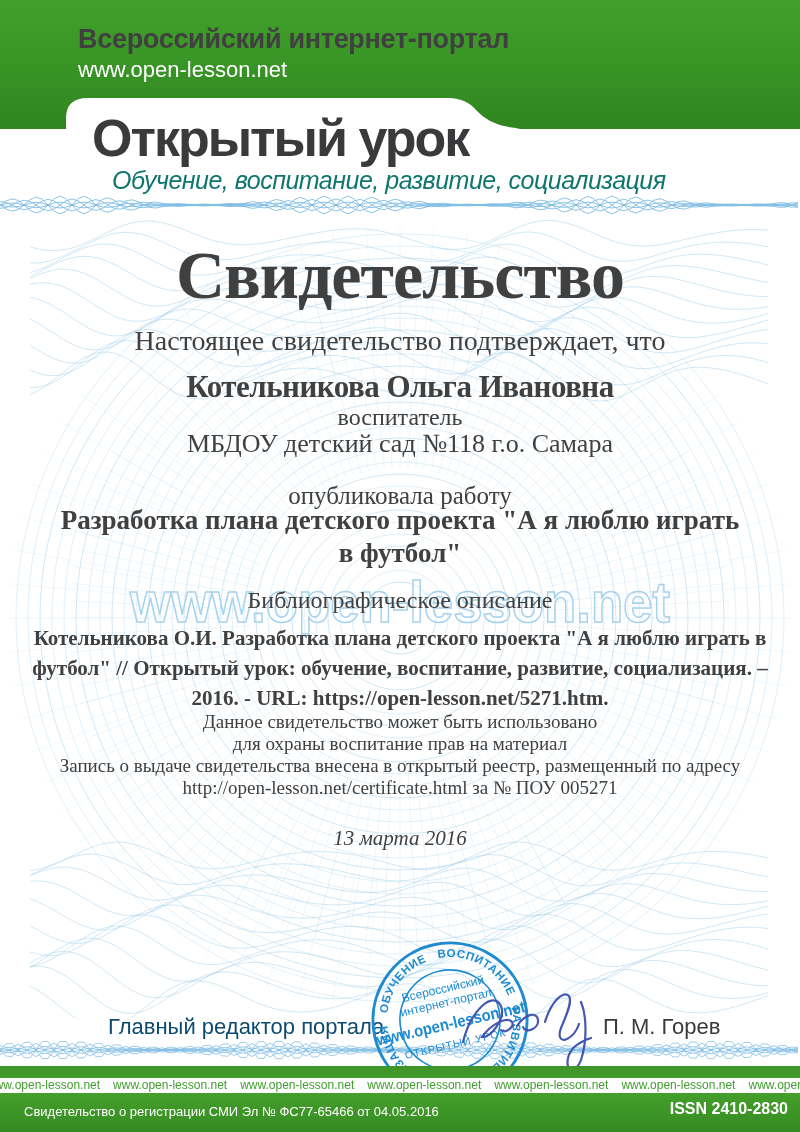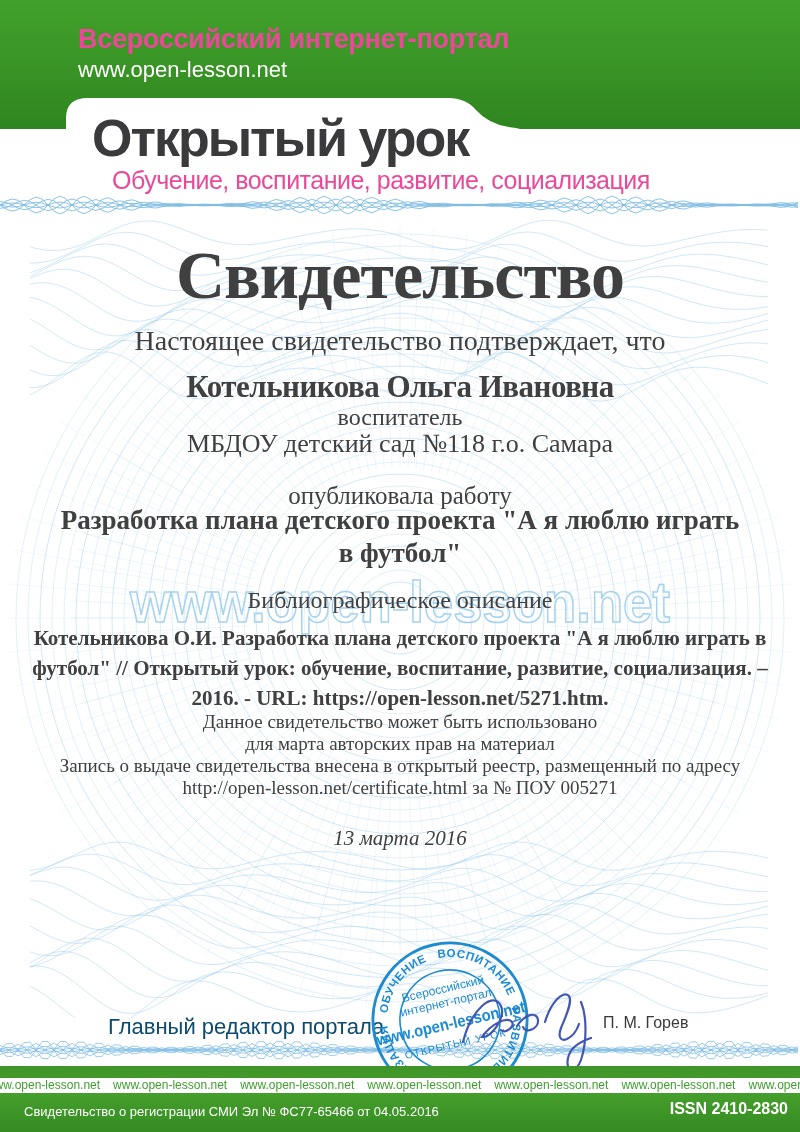--- a/index.html
+++ b/index.html
@@ -1,40 +1,40 @@
 <!DOCTYPE html>
 <html><head>
 <meta charset="utf-8">
 <style>
   html,body{margin:0;padding:0;background:#888;}
   .page{position:relative;width:800px;height:1132px;margin:0 auto;background:#ffffff;overflow:hidden;
         font-family:"Liberation Sans","DejaVu Sans",sans-serif;}
   .abs{position:absolute;}
   
   .hdr-svg{left:0;top:0;}
-  .portal-title{left:78px;top:24px;color:#ec4899;font-size:27px;font-weight:bold;letter-spacing:-.3px;}
+  .portal-title{left:78px;top:24px;color:#404040;font-size:27px;font-weight:bold;letter-spacing:-.3px;}
   .portal-url{left:78px;top:57px;color:#fff;font-size:22px;}
   .brand{left:92px;top:108px;color:#3a3a3c;font-size:52px;font-weight:bold;letter-spacing:-2px;}
-  .tagline{left:112px;top:166px;color:#ec4899;font-size:25px;letter-spacing:-.5px;}
+  .tagline{left:112px;top:166px;color:#0f766e;font-size:25px;font-style:italic;letter-spacing:-.5px;}
   
   .ser{font-family:"Liberation Serif","DejaVu Serif",serif;color:#404040;text-align:center;left:0;width:800px;}
   .cert-title{top:240px;font-size:68px;font-weight:bold;letter-spacing:-1px;line-height:70px;}
   .confirm{top:326px;font-size:28px;line-height:30px;}
   .recipient{top:370px;font-size:31px;font-weight:bold;line-height:34px;letter-spacing:-.5px;}
   .position{top:404px;font-size:24px;line-height:26px;}
   .organization{top:430px;font-size:26px;line-height:28px;}
   .action{top:466px;font-size:25px;line-height:28px;margin-top:16px;}
   .work-title{top:504px;font-size:27px;font-weight:bold;line-height:33px;}
   .bib-label{top:586px;font-size:24px;line-height:28px;}
   .bibliography{top:623px;font-size:21px;font-weight:bold;line-height:30px;}
   .notes{top:711px;font-size:19px;line-height:22px;}
   .cert-date{top:822px;font-size:21px;font-style:italic;line-height:32px;}
   
   .role-label{left:108px;top:1014px;font-size:22px;color:#0c4a6e;}
-  .signer-name{left:603px;top:1014px;font-size:16px;color:#3a3a3c;}
+  .signer-name{left:603px;top:1014px;font-size:22px;color:#3a3a3c;}
   
   .footer-band{left:0;top:1066px;width:800px;height:66px;
                background:linear-gradient(180deg,#3f9428 0%,#46a02c 38%,#358a22 100%);}
   .footer-strip{left:0;top:1078px;width:800px;height:15px;background:#fff;overflow:hidden;
                 display:flex;gap:13px;align-items:center;margin:0;padding-left:0;}
   .footer-strip span{flex:0 0 auto;font-size:12px;line-height:15px;color:#3f9e2e;white-space:nowrap;}
   .footer-strip span:first-child{margin-left:-14px;}
   .registration{left:11px;top:1104px;font-size:13px;color:#fff;margin-left:13px;}
   .issn{right:12px;top:1100px;font-size:16px;font-weight:bold;color:#fff;}
   
@@ -346,21 +346,21 @@
     <div>в футбол"</div>
   </div>
   <div class="abs ser bib-label">Библиографическое описание</div>
   <div class="abs ser bibliography">
     <div>Котельникова О.И. Разработка плана детского проекта "А я люблю играть в</div>
     <div>футбол" // Открытый урок: обучение, воспитание, развитие, социализация. –</div>
     <div>2016. - URL: https://open-lesson.net/5271.htm.</div>
   </div>
   <div class="abs ser notes">
     <div>Данное свидетельство может быть использовано</div>
-    <div>для марта авторских прав на материал</div>
+    <div>для охраны воспитание прав на материал</div>
     <div>Запись о выдаче свидетельства внесена в открытый реестр, размещенный по адресу</div>
     <div>http://open-lesson.net/certificate.html за № ПОУ 005271</div>
   </div>
   <div class="abs ser cert-date">13 марта 2016</div>
 
   <div class="abs role-label">Главный редактор портала</div>
   <div class="abs signer-name">П. М. Горев</div>
 
   <svg class="abs" style="left:360px;top:930px;" width="180" height="180">
     <defs>

